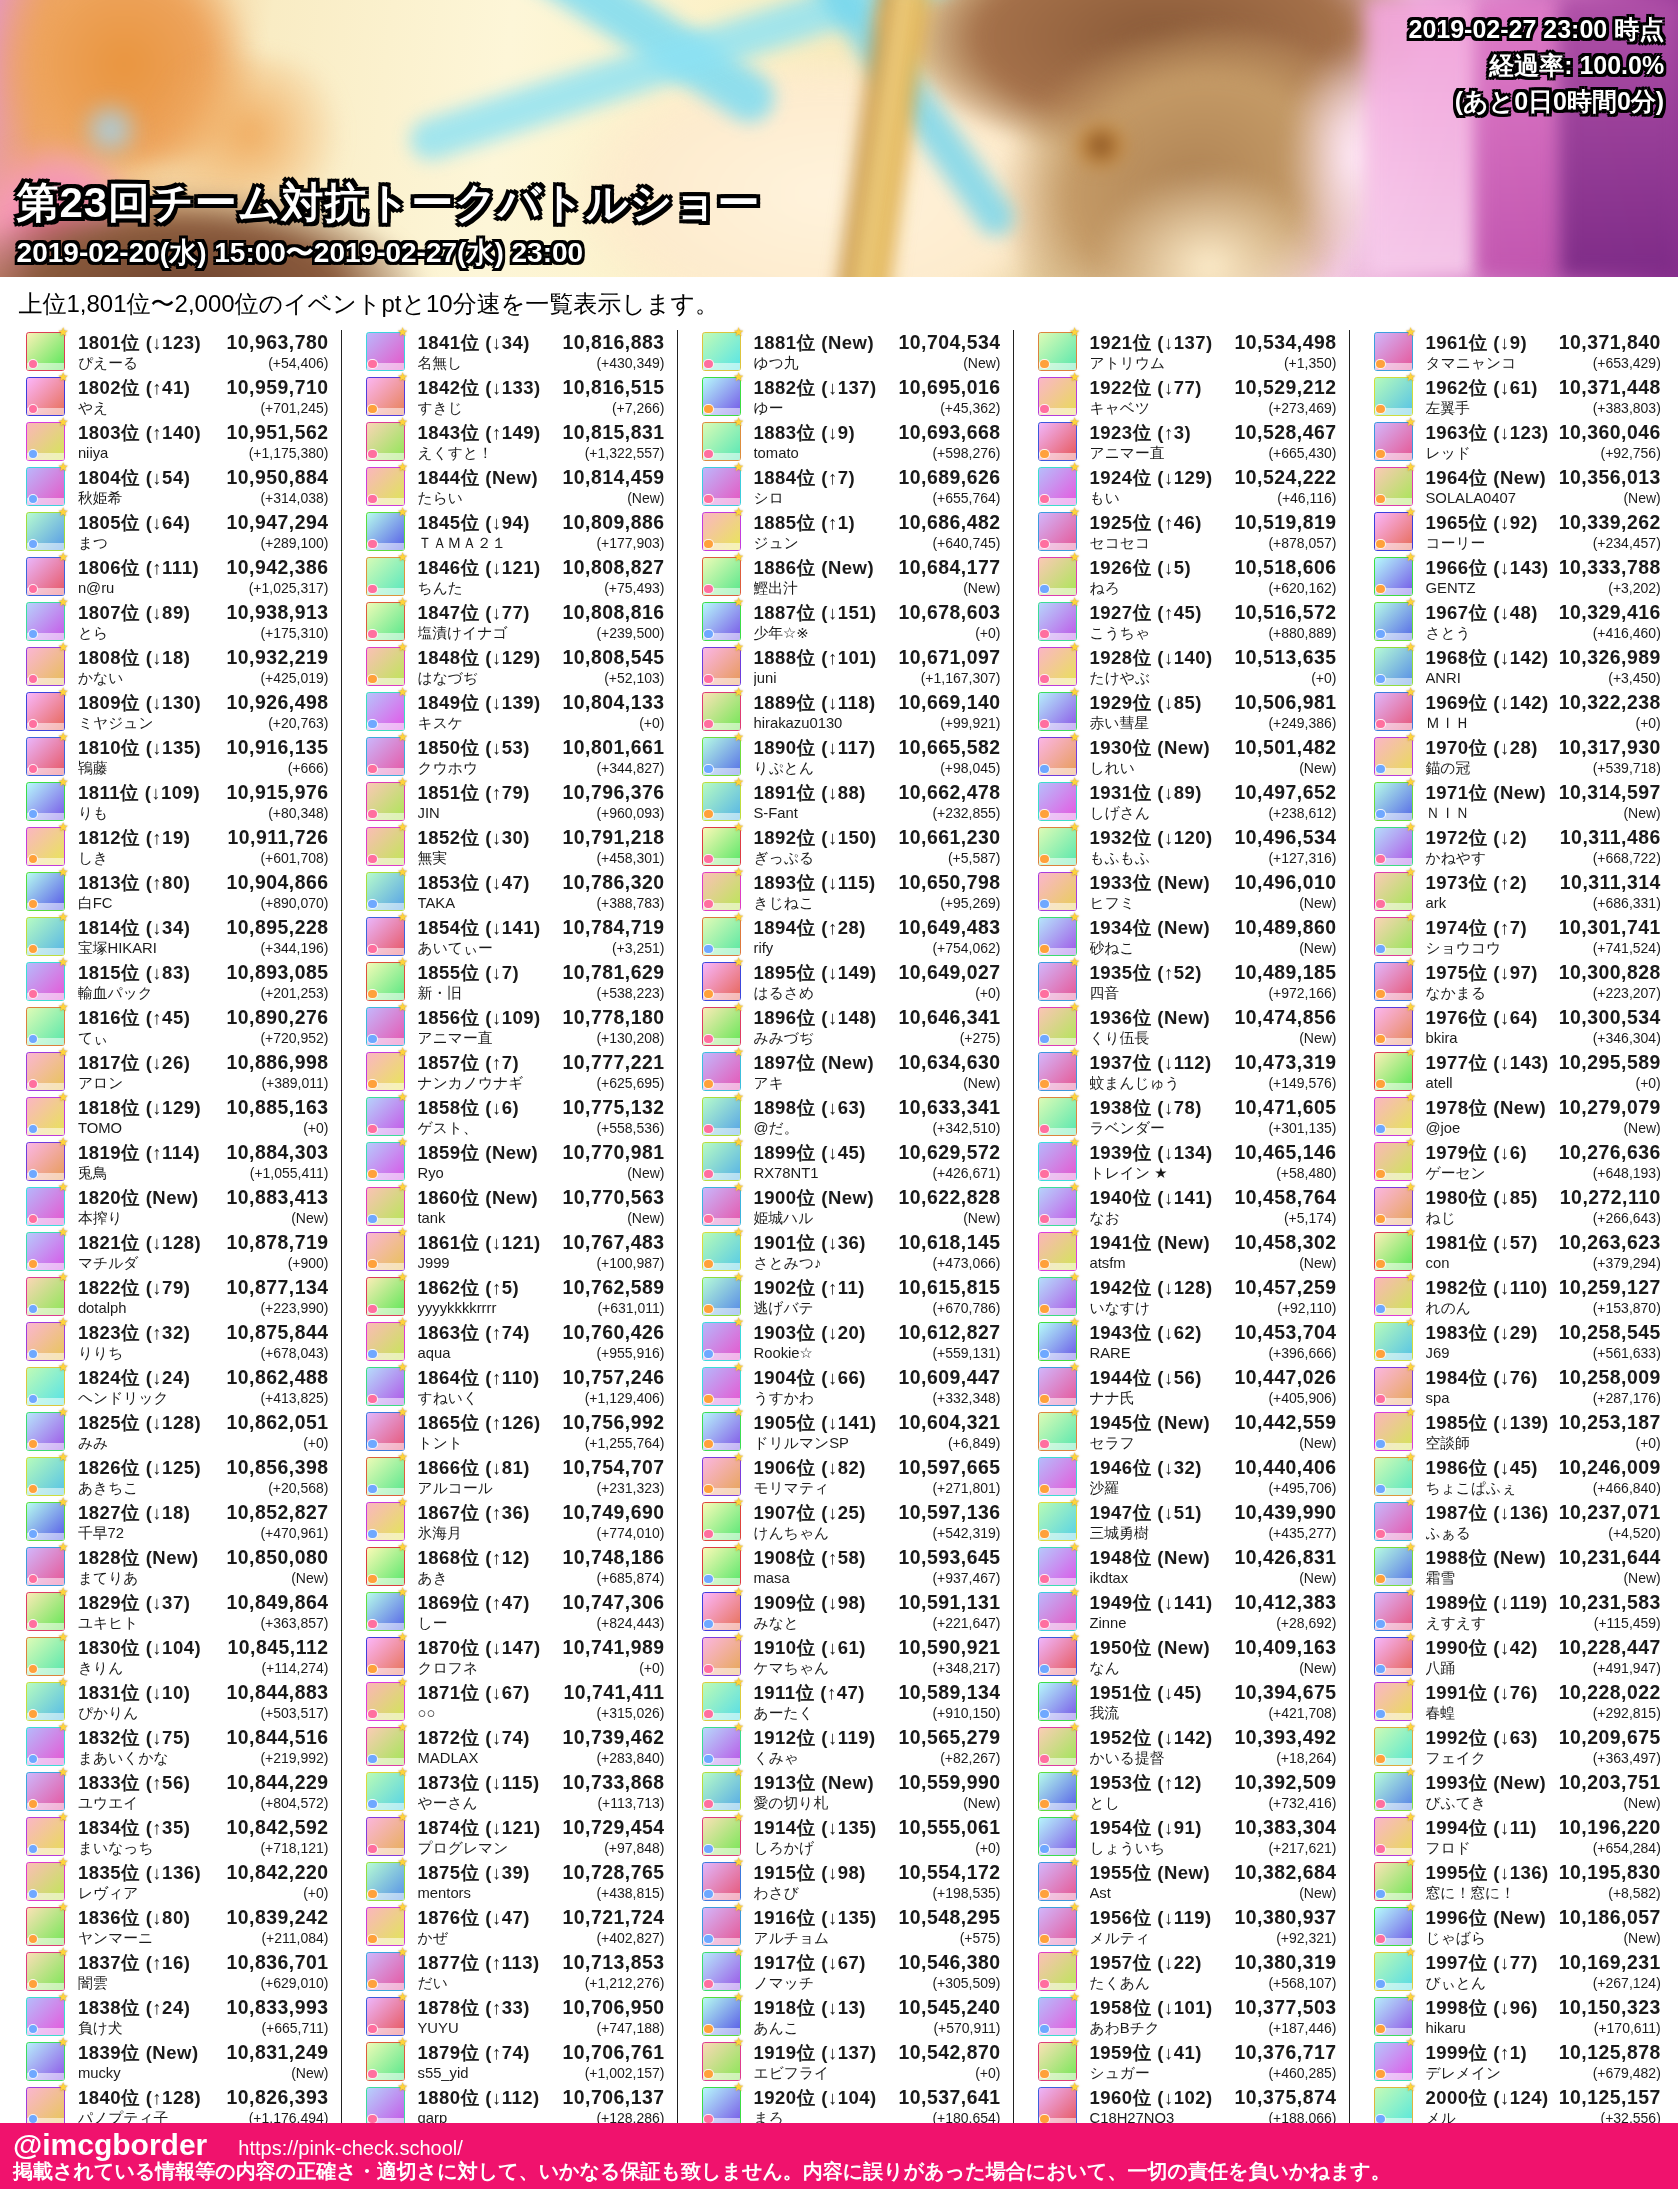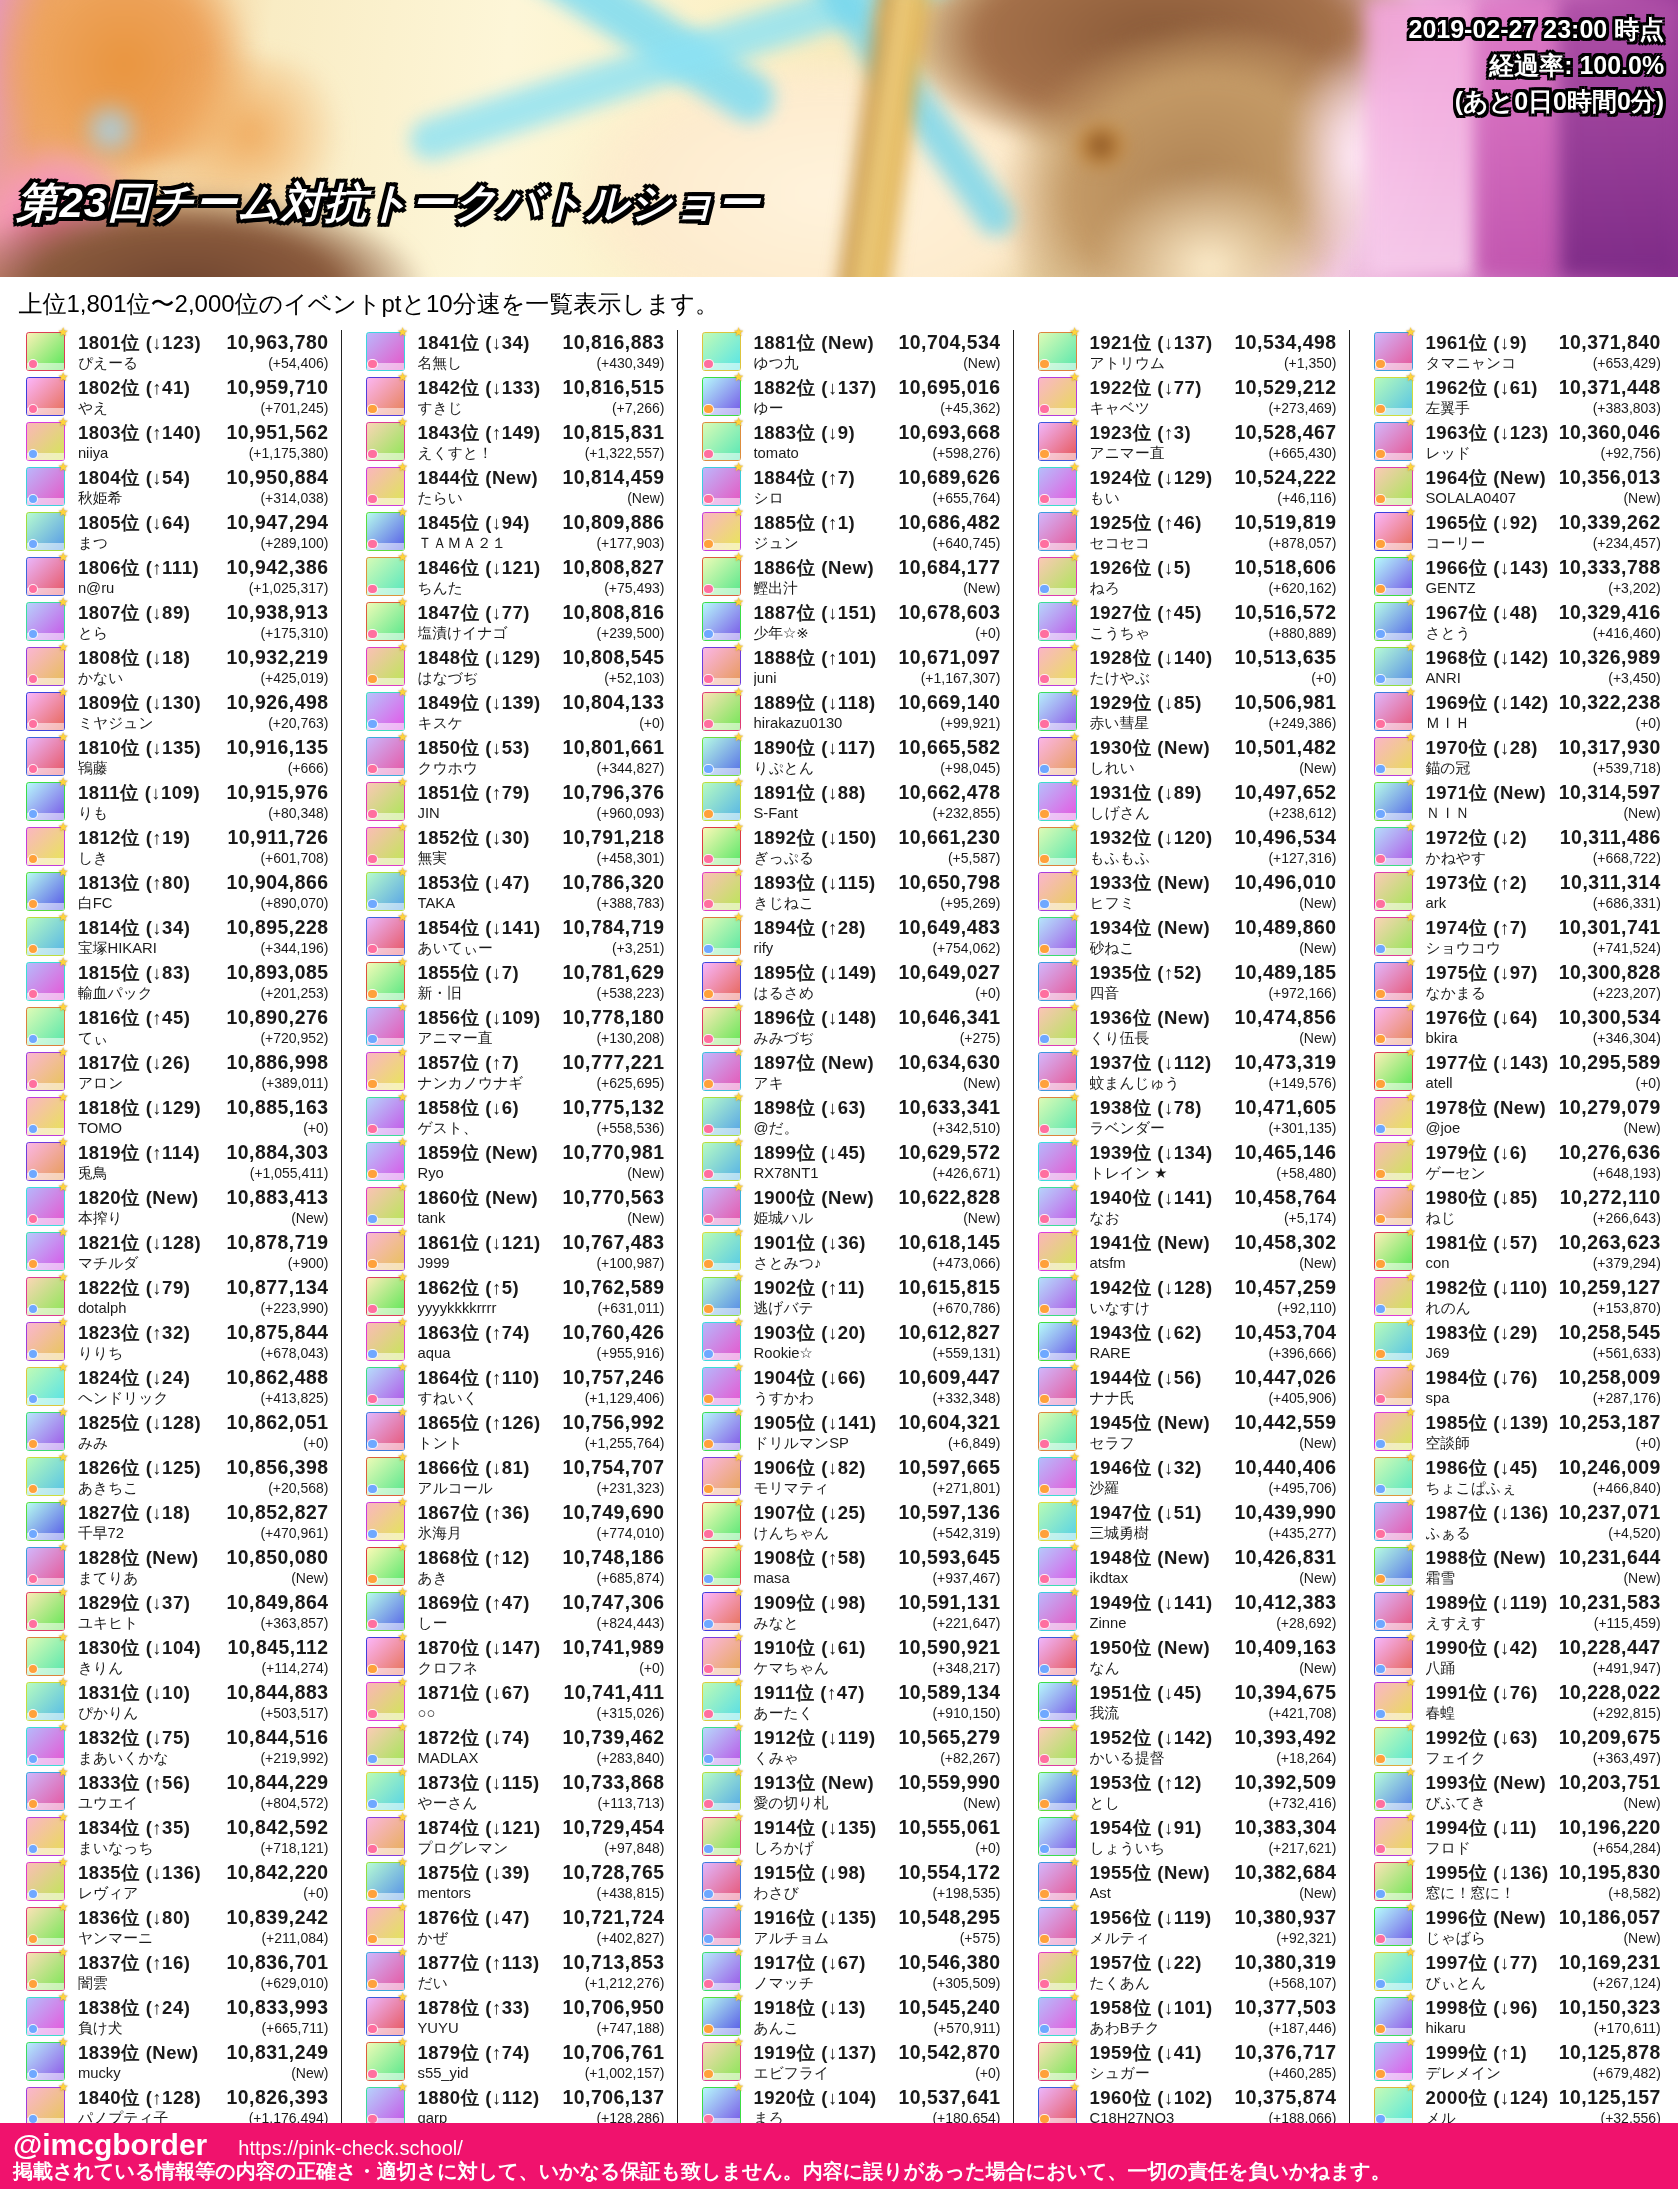--- a/index.html
+++ b/index.html
@@ -44,21 +44,21 @@
   .b-streakP1{left:1366px;top:0;width:111px;height:277px;background:linear-gradient(180deg,#f3a5dc,#f7cdec);opacity:.9;}
   .b-streakP2{left:1477px;top:0;width:83px;height:277px;background:linear-gradient(180deg,#e07cc8,#c153ae);opacity:.9;}
   .b-streakP3{left:1560px;top:0;width:120px;height:277px;background:linear-gradient(180deg,#b050a8,#7c2a86);opacity:.95;}
   .b-glow{left:1283px;top:37px;width:148px;height:240px;border-radius:50%;
           background:radial-gradient(ellipse,#ffe9f8 0%,rgba(255,233,248,0) 70%);}
   .outlined{color:#fff;text-shadow:-2.8px -2.8px 0 #000,2.8px -2.8px 0 #000,-2.8px 2.8px 0 #000,2.8px 2.8px 0 #000,
             -2.8px 0 0 #000,2.8px 0 0 #000,0 -2.8px 0 #000,0 2.8px 0 #000;}
   .outlined-thick{color:#fff;text-shadow:-3.7px -3.7px 0 #000,3.7px -3.7px 0 #000,-3.7px 3.7px 0 #000,3.7px 3.7px 0 #000,
             -3.7px 0 0 #000,3.7px 0 0 #000,0 -3.7px 0 #000,0 3.7px 0 #000;}
   #info-top{position:absolute;top:11px;right:14.8px;text-align:right;font-size:25px;font-weight:bold;line-height:36px;}
-  #event-title{position:absolute;top:175px;left:16.6px;font-size:42px;font-weight:bold;letter-spacing:0.9px;font-style:italic;}
+  #event-title{position:absolute;top:175px;left:16.6px;font-size:42px;font-weight:bold;letter-spacing:0.9px;}
   #event-dates{position:absolute;top:234px;left:16.6px;font-size:28px;font-weight:bold;}
   #reward-line{position:absolute;top:238px;right:14.8px;font-size:27px;font-weight:bold;}
 
   
   #subtitle{position:absolute;top:288px;left:18.5px;font-size:24px;color:#000;}
 
   
   #entries{position:absolute;top:330px;left:18.5px;width:1652px;display:flex;}
   .col{width:336px;box-sizing:border-box;padding-left:24px;padding-right:12px;
        border-right:1.4px solid #222;display:grid;grid-auto-rows:45px;}
@@ -108,20 +108,21 @@
     <div class="blob b-streakP1"></div>
     <div class="blob b-streakP2"></div>
     <div class="blob b-streakP3"></div>
 
     <div id="info-top" class="outlined">
       <div>2019-02-27 23:00 時点</div>
       <div>経過率: 100.0%</div>
       <div>(あと0日0時間0分)</div>
     </div>
     <div id="event-title" class="outlined-thick">第23回チーム対抗トークバトルショー</div>
+    <div id="event-dates" class="outlined">2019-02-20(水) 15:00〜2019-02-27(水) 23:00</div>
   </div>
 
   <div id="subtitle">上位1,801位〜2,000位のイベントptと10分速を一覧表示します。</div>
 
   <div id="entries">
       <div class="col">
         <div class="entry">
     <div class="avatar" style="background: linear-gradient(135deg, rgb(251, 241, 182), rgb(85, 231, 88)); border-color: rgb(221, 60, 84);">
       <span class="stripe"></span>
       <span class="attr" style="background: rgb(255, 111, 159);"></span>

